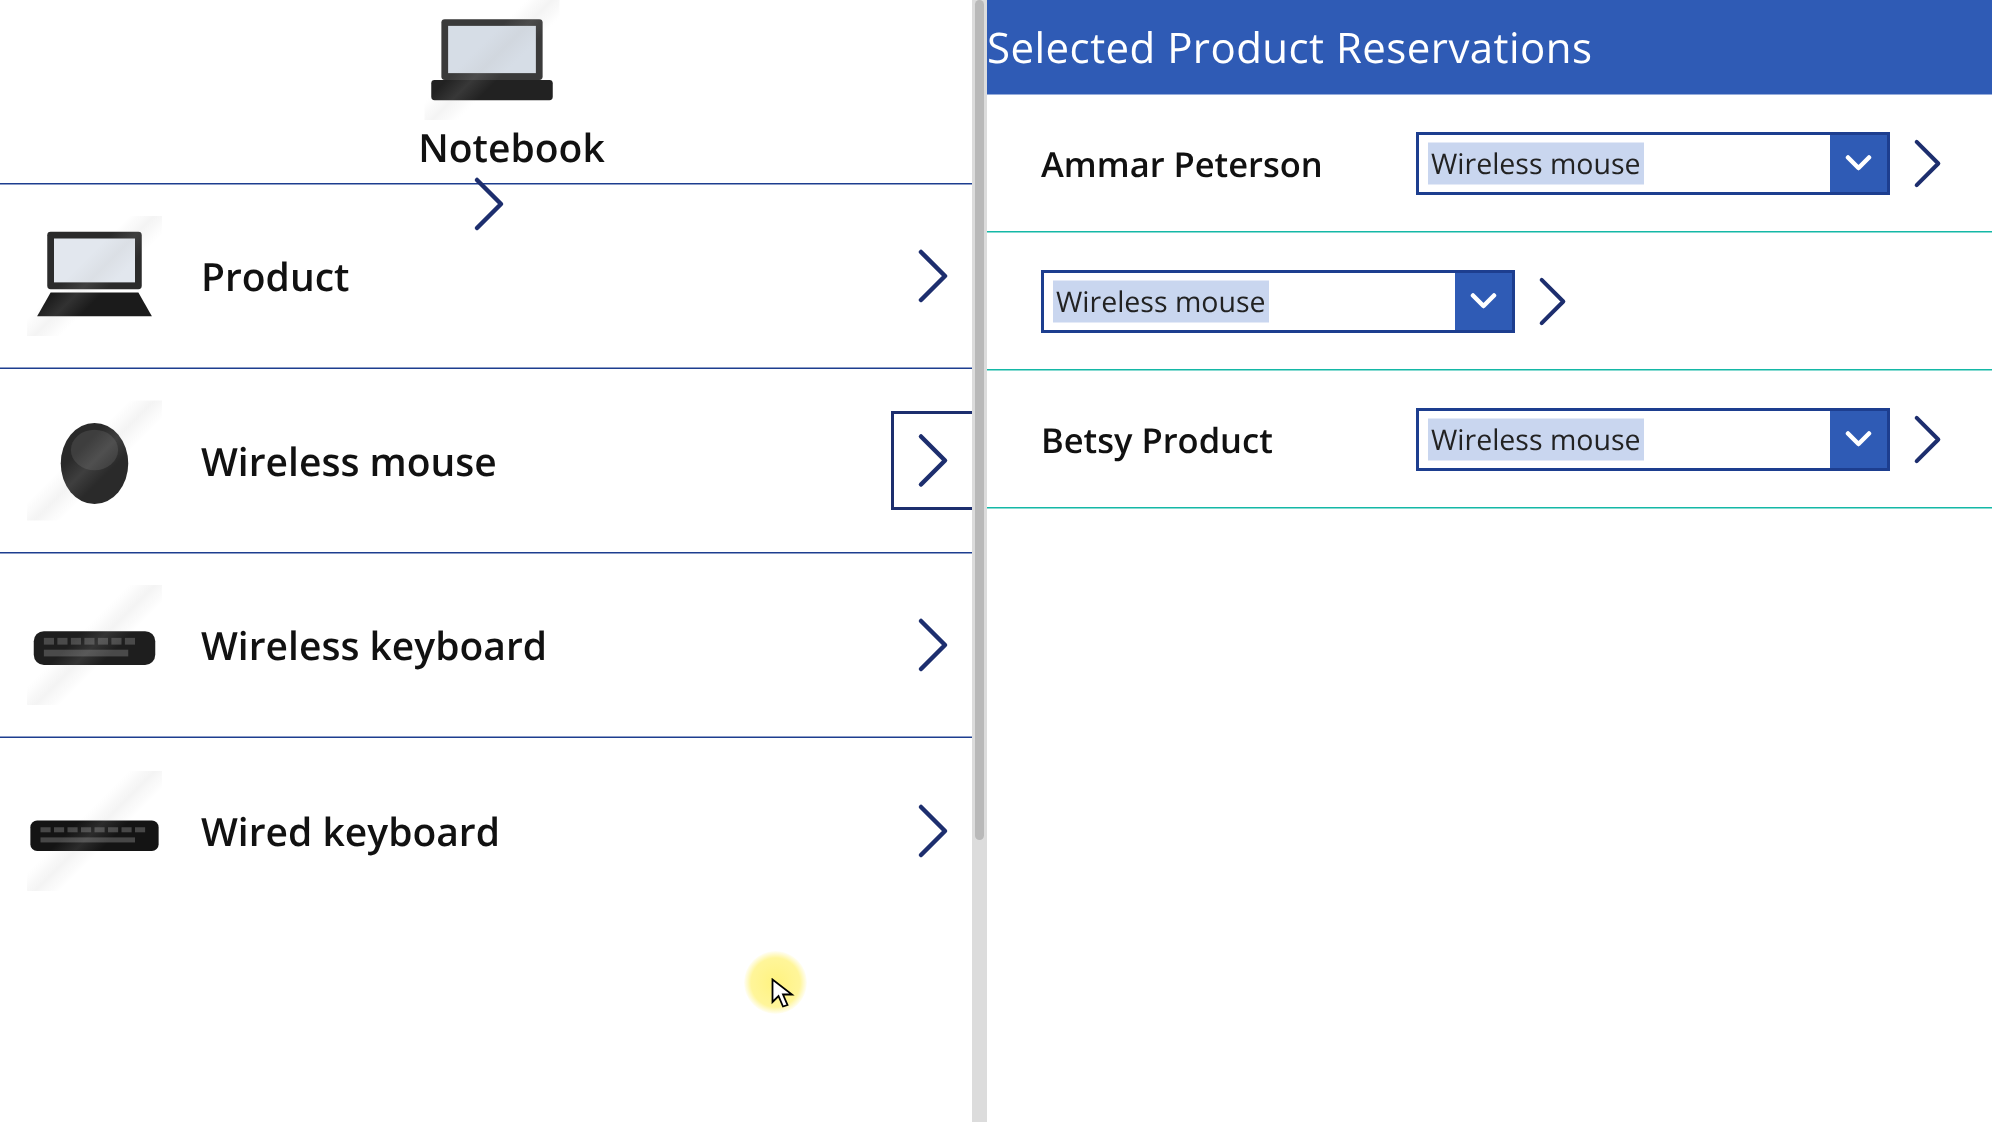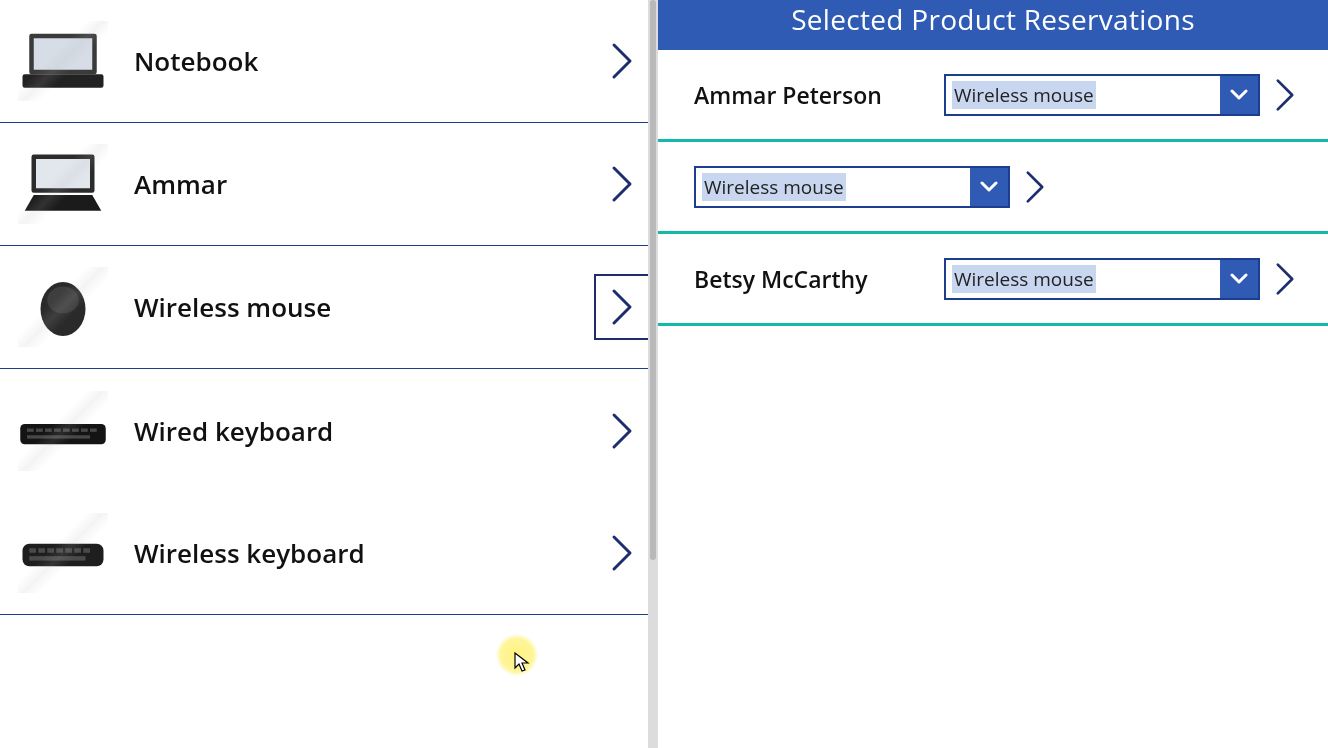--- a/index.html
+++ b/index.html
@@ -16,21 +16,21 @@
   }
   .product-row {
     display: flex;
     align-items: center;
     height: 123px;
     padding: 0 10px 0 18px;
     border-bottom: 1px solid #1d3e8f;
     cursor: pointer;
     position: relative;
   }
-  .product-row:first-child { border-top: none; }
+  .product-row:first-child { border-top: none; flex-direction: column; }
   .thumb {
     width: 90px;
     height: 80px;
     display: flex;
     align-items: center;
     justify-content: center;
     flex-shrink: 0;
     position: relative;
   }
   .product-label {
@@ -96,30 +96,29 @@
     height: 100%;
     background: #ffffff;
     display: flex;
     flex-direction: column;
   }
   .right-header {
     background: #2f5bb5;
     color: #ffffff;
     font-size: 28px;
     font-weight: 500;
-    text-align: center;
-    padding: 0 0 12px;
+    padding: 13px 0 12px;
     letter-spacing: .3px;
   }
   .reservation-row {
     display: flex;
     align-items: center;
     height: 92px;
     padding: 0 18px 0 36px;
-    border-bottom: 3px solid #14b8a6;
+    border-bottom: 1px solid #14b8a6;
   }
   .person-name {
     flex: 0 0 250px;
     font-size: 23px;
     font-weight: 600;
     color: #111;
   }
   .select-wrap {
     flex: 0 0 316px;
     height: 42px;
@@ -202,21 +201,21 @@
     </div>
 
     <div class="product-row">
       <div class="thumb">
         <svg viewBox="0 0 80 60">
             <rect x="12" y="4" width="56" height="34" rx="2" fill="#2b2b2b"></rect>
             <rect x="16" y="8" width="48" height="26" fill="#e2e7ee"></rect>
             <polygon points="6,54 74,54 66,40 14,40" fill="#1b1b1b"></polygon>
           </svg>
       </div>
-      <div class="product-label">Ammar</div>
+      <div class="product-label">Product</div>
       <div class="chevron">
         <svg viewBox="0 0 24 40">
             <path class="chevron-path" d="M4 4 L20 20 L4 36"></path>
           </svg>
       </div>
     </div>
 
     <div class="product-row">
       <div class="thumb">
         <svg viewBox="0 0 80 60">
@@ -227,20 +226,44 @@
       <div class="product-label">Wireless mouse</div>
       <div class="row-selected-box">
         <div class="chevron">
           <svg viewBox="0 0 24 40">
               <path class="chevron-path" d="M4 4 L20 20 L4 36"></path>
             </svg>
         </div>
       </div>
     </div>
 
+
+    <div class="product-row">
+      <div class="thumb">
+        <svg viewBox="0 0 80 60">
+            <rect x="4" y="22" width="72" height="20" rx="6" fill="#1e1e1e"></rect>
+            <g fill="#4a4a4a">
+              <rect x="10" y="26" width="6" height="4"></rect>
+              <rect x="18" y="26" width="6" height="4"></rect>
+              <rect x="26" y="26" width="6" height="4"></rect>
+              <rect x="34" y="26" width="6" height="4"></rect>
+              <rect x="42" y="26" width="6" height="4"></rect>
+              <rect x="50" y="26" width="6" height="4"></rect>
+              <rect x="58" y="26" width="6" height="4"></rect>
+              <rect x="10" y="33" width="50" height="4"></rect>
+            </g>
+          </svg>
+      </div>
+      <div class="product-label">Wireless keyboard</div>
+      <div class="chevron">
+        <svg viewBox="0 0 24 40">
+            <path class="chevron-path" d="M4 4 L20 20 L4 36"></path>
+          </svg>
+      </div>
+    </div>
 
     <div class="product-row" style="border-bottom:none;">
       <div class="thumb">
         <svg viewBox="0 0 80 60">
             <rect x="2" y="24" width="76" height="18" rx="4" fill="#141414"></rect>
             <g fill="#474747">
               <rect x="8" y="28" width="6" height="3"></rect>
               <rect x="16" y="28" width="6" height="3"></rect>
               <rect x="24" y="28" width="6" height="3"></rect>
               <rect x="32" y="28" width="6" height="3"></rect>
@@ -253,44 +276,20 @@
           </svg>
       </div>
       <div class="product-label">Wired keyboard</div>
       <div class="chevron">
         <svg viewBox="0 0 24 40">
             <path class="chevron-path" d="M4 4 L20 20 L4 36"></path>
           </svg>
       </div>
     </div>
 
-    <div class="product-row">
-      <div class="thumb">
-        <svg viewBox="0 0 80 60">
-            <rect x="4" y="22" width="72" height="20" rx="6" fill="#1e1e1e"></rect>
-            <g fill="#4a4a4a">
-              <rect x="10" y="26" width="6" height="4"></rect>
-              <rect x="18" y="26" width="6" height="4"></rect>
-              <rect x="26" y="26" width="6" height="4"></rect>
-              <rect x="34" y="26" width="6" height="4"></rect>
-              <rect x="42" y="26" width="6" height="4"></rect>
-              <rect x="50" y="26" width="6" height="4"></rect>
-              <rect x="58" y="26" width="6" height="4"></rect>
-              <rect x="10" y="33" width="50" height="4"></rect>
-            </g>
-          </svg>
-      </div>
-      <div class="product-label">Wireless keyboard</div>
-      <div class="chevron">
-        <svg viewBox="0 0 24 40">
-            <path class="chevron-path" d="M4 4 L20 20 L4 36"></path>
-          </svg>
-      </div>
-    </div>
-
     <div class="cursor-highlight"></div>
     <svg class="cursor-arrow" viewBox="0 0 18 22">
       <path d="M1 1 L1 16 L5 12 L8 19 L11 18 L8 11 L14 11 Z" fill="#ffffff" stroke="#000000" stroke-width="1.2"></path>
     </svg>
 
   </div>
 
   <div class="splitter">
     <div class="splitter-thumb"></div>
   </div>
@@ -329,21 +328,21 @@
         </div>
       </div>
       <div class="res-chevron">
         <svg viewBox="0 0 24 40">
             <path class="chevron-path" d="M4 4 L20 20 L4 36"></path>
           </svg>
       </div>
     </div>
 
     <div class="reservation-row">
-      <div class="person-name">Betsy McCarthy</div>
+      <div class="person-name">Betsy Product</div>
       <div class="select-wrap">
         <div class="select-text">
             <span class="hl">Wireless mouse</span>
           </div>
         <div class="select-caret">
           <svg viewBox="0 0 18 12">
               <path d="M2 2 L9 9 L16 2"></path>
             </svg>
         </div>
       </div>

